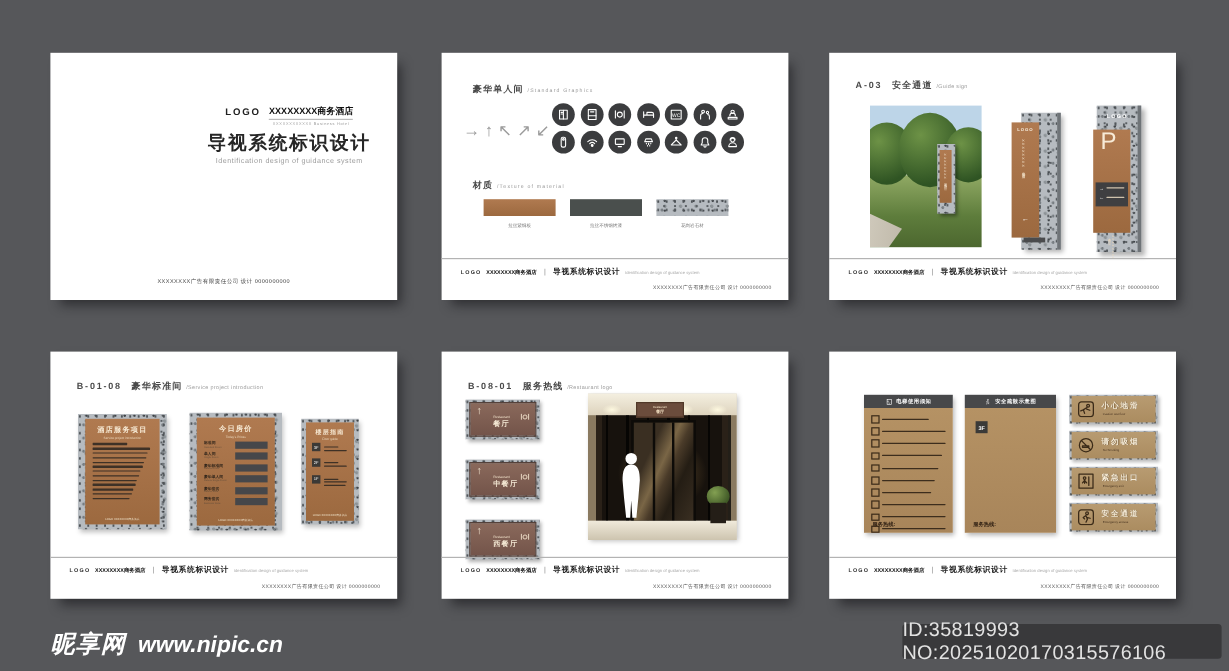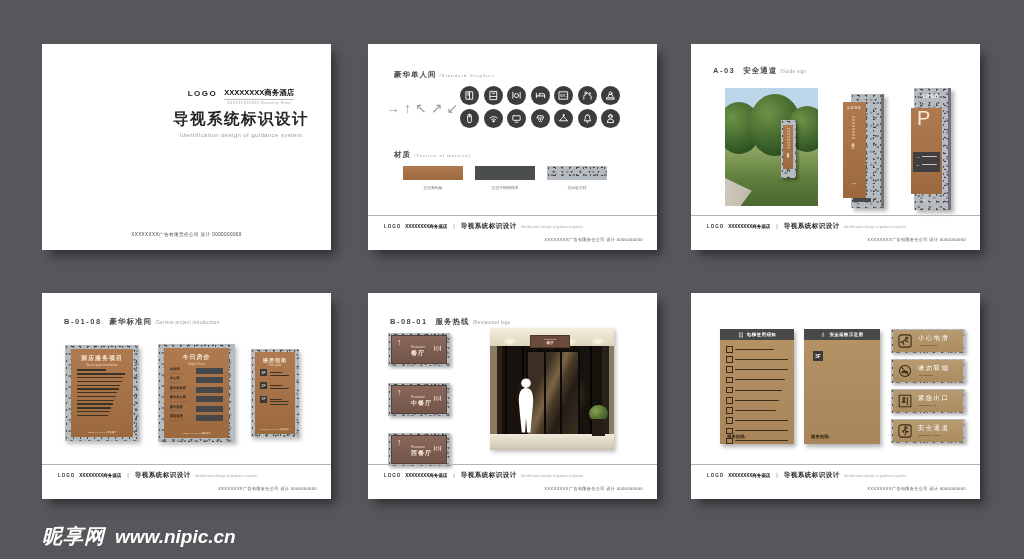--- a/index.html
+++ b/index.html
@@ -648,14 +648,15 @@
         <span class="pf-en">Identification design of guidance system</span>
       </div>
       <div class="pfoot-right">XXXXXXXX广告有限责任公司  设计  0000000000</div>
     </div>
   </div>
 
   <div class="wm">
     <span class="wm-site">昵享网</span>
     <span class="wm-url">www.nipic.cn</span>
   </div>
+  <div class="idbox">ID:35819993 NO:20251020170315576106</div>
 
 </div>
 
 </body></html>

